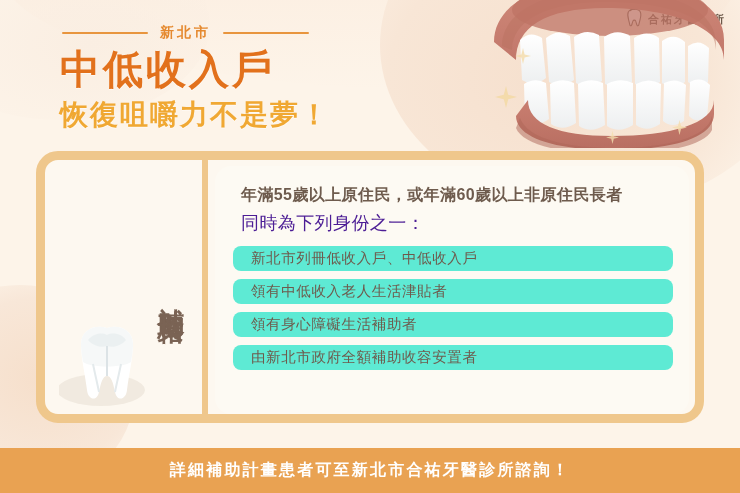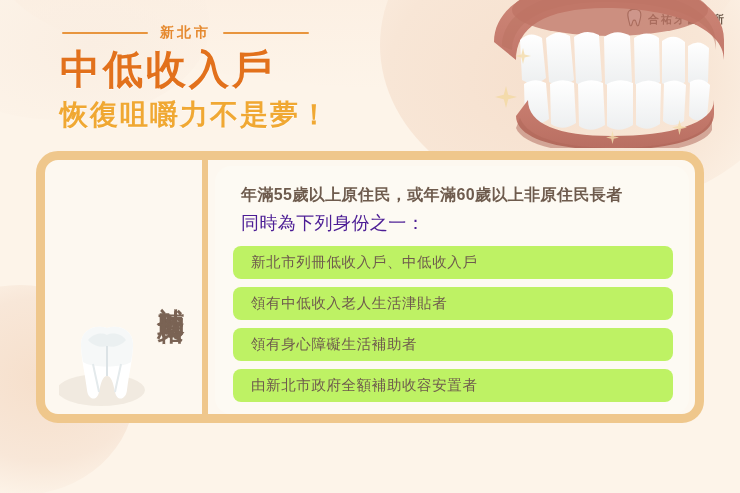--- a/index.html
+++ b/index.html
@@ -136,22 +136,22 @@
     position:absolute;left:26px;top:48px;width:440px;
     font-size:18px;color:#4c1d95;
     letter-spacing:.4px;line-height:1.0;white-space:nowrap;
   }
 
   .req-list{
     position:absolute;left:18px;top:80px;width:440px;
     display:flex;flex-direction:column;gap:8px;
   }
   .req-item{
-    height:33px;
-    background:#bef264;
+    height:25px;
+    background:#5eead4;
     border-radius:8px;
     display:flex;align-items:center;
     padding-left:18px;
     font-size:14.5px;color:#6E5B4D;letter-spacing:.6px;
     white-space:nowrap;
   }
 
   
   .footer{
     position:absolute;left:0;bottom:0;width:740px;height:45px;
@@ -289,14 +289,17 @@
           <div class="req-item">新北市列冊低收入戶、中低收入戶</div>
           <div class="req-item">領有中低收入老人生活津貼者</div>
           <div class="req-item">領有身心障礙生活補助者</div>
           <div class="req-item">由新北市政府全額補助收容安置者</div>
         </div>
       </div>
 
     </div>
   </div>
 
+  <div class="footer">
+    <span class="footer-text">詳細補助計畫患者可至新北市合祐牙醫診所諮詢！</span>
+  </div>
 
 </div>
 
 </body></html>

